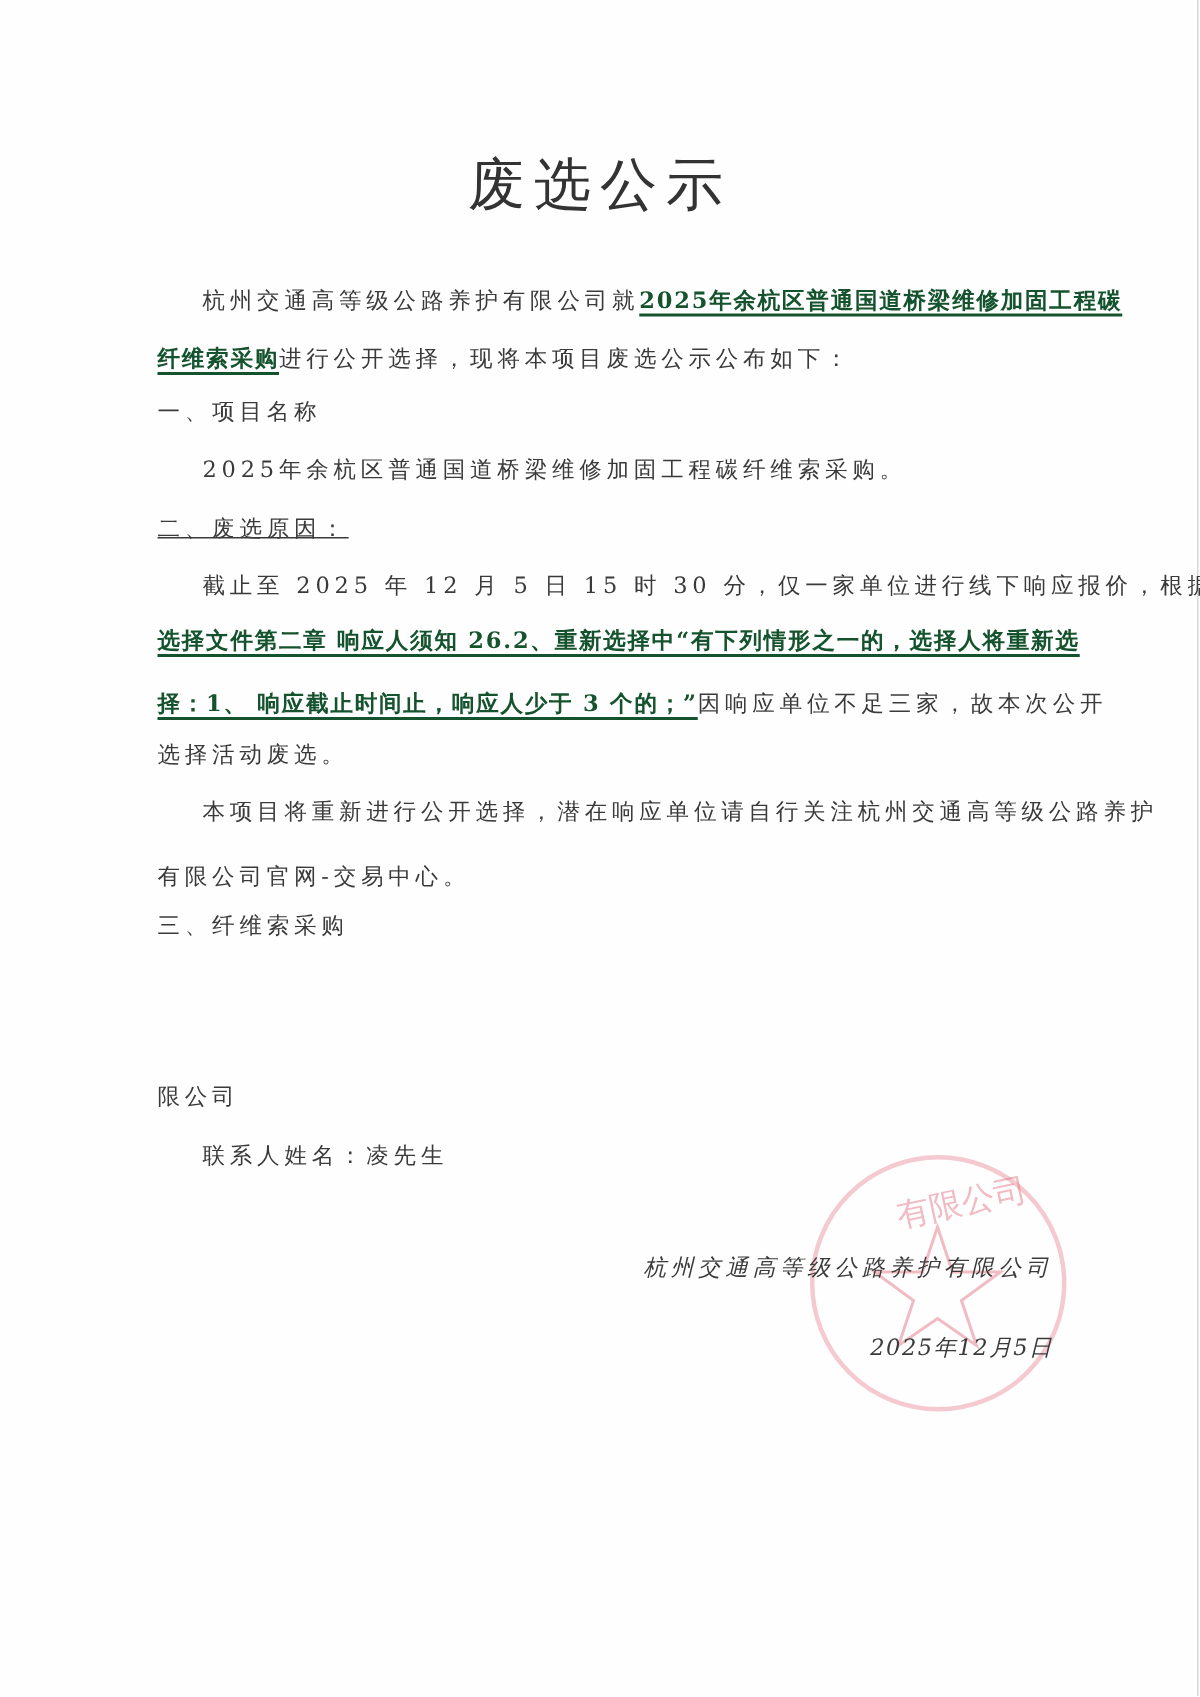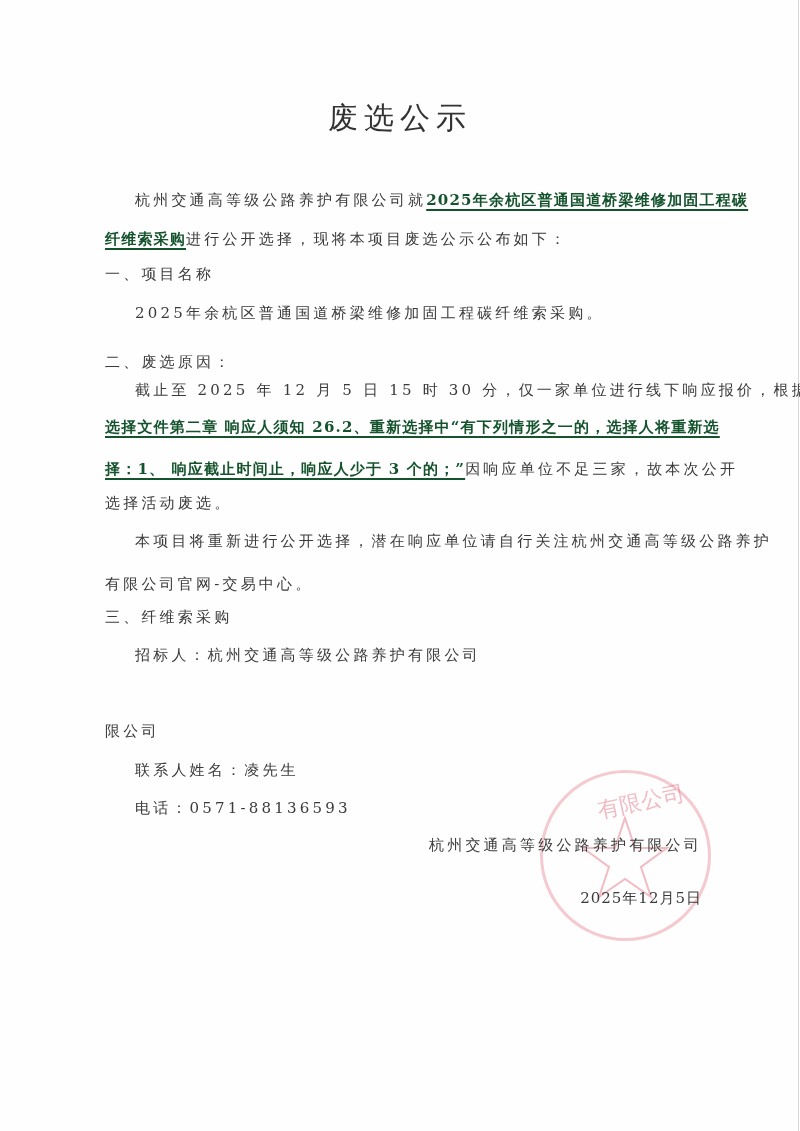--- a/index.html
+++ b/index.html
@@ -1,27 +1,27 @@
 <!DOCTYPE html>
 <html><head>
 <meta charset="utf-8">
 <style>
   html, body { margin: 0; padding: 0; background: #ffffff; }
   body { width: 800px; height: 1131px; position: relative; overflow: hidden;
          font-family: "DejaVu Serif", "Liberation Serif", serif; color: #3a3a3a; }
   .page { position: absolute; left: 0; top: 0; width: 800px; height: 1131px; background: #fefefe; }
   .edge { position: absolute; right: 1px; top: 0; width: 1px; height: 1131px; background: #d8d8d8; }
   .title { position: absolute; left: 0; width: 800px; top: 98px; text-align: center;
-           font-size: 30px; letter-spacing: 6px; color: #333; font-weight: normal; }
+           font-size: 38px; letter-spacing: 6px; color: #333; font-weight: normal; }
   .line { position: absolute; left: 105px; width: 600px; font-size: 15px; letter-spacing: 3.2px;
           white-space: nowrap; line-height: 20px; }
   .ind { left: 135px; }
   .u { text-decoration: underline; text-underline-offset: 4px; text-decoration-thickness: 1.5px;
        color: #14532d; font-weight: bold; letter-spacing: 1.2px; }
-  .right { left: auto; right: 98px; text-align: right; width: auto; }
+  .right { left: auto; right: 98px; text-align: right; width: auto; font-style: italic; }
   .seal { position: absolute; left: 540px; top: 770px; width: 165px; height: 165px; border-radius: 50%;
           border: 3px solid rgba(220,80,100,0.35); opacity: 0.85; pointer-events: none; }
   .seal svg { position: absolute; left: 0; top: 0; }
 </style>
 </head>
 <body>
 
 <div class="page">
   <div class="edge"></div>
 
@@ -30,40 +30,38 @@
   <div class="line ind" style="top:190px;">
     <span>杭州交通高等级公路养护有限公司就</span><span class="u">2025年余杭区普通国道桥梁维修加固工程碳</span>
   </div>
   <div class="line" style="top:229px;">
     <span class="u">纤维索采购</span><span>进行公开选择，现将本项目废选公示公布如下：</span>
   </div>
 
   <div class="line" style="top:264px;">一、项目名称</div>
   <div class="line ind" style="top:303px;">2025年余杭区普通国道桥梁维修加固工程碳纤维索采购。</div>
 
-  <div class="line" style="top:352px;">二、废选原因：</div>
+  <div class="line" style="top:342px;text-decoration:underline;">二、废选原因：</div>
   <div class="line ind" style="top:380px;">
     <span>截止至 2025 年 12 月 5 日 15 时 30 分，仅一家单位进行线下响应报价，根据</span>
   </div>
   <div class="line" style="top:417px;">
     <span class="u">选择文件第二章 响应人须知 26.2、重新选择中“有下列情形之一的，选择人将重新选</span>
   </div>
   <div class="line" style="top:459px;">
     <span class="u">择：1、 响应截止时间止，响应人少于 3 个的；”</span><span>因响应单位不足三家，故本次公开</span>
   </div>
   <div class="line" style="top:493px;">选择活动废选。</div>
 
   <div class="line ind" style="top:531px;">本项目将重新进行公开选择，潜在响应单位请自行关注杭州交通高等级公路养护</div>
   <div class="line" style="top:574px;">有限公司官网-交易中心。</div>
 
   <div class="line" style="top:607px;">三、纤维索采购</div>
-  <div class="line ind" style="top:645px;">招标人：杭州交通高等级公路养护有限公司</div>
   <div class="line" style="top:721px;">限公司</div>
   <div class="line ind" style="top:760px;">联系人姓名：凌先生</div>
-  <div class="line ind" style="top:798px;">电话：0571-88136593</div>
 
   <div class="seal">
     <svg width="165" height="165" viewBox="0 0 165 165">
       <polygon points="82,45 92,75 124,75 98,94 108,124 82,106 56,124 66,94 40,75 72,75" fill="none" stroke="rgba(220,80,100,0.45)" stroke-width="2"></polygon>
       <text x="55" y="40" font-size="22" fill="rgba(220,80,100,0.45)" font-family="DejaVu Sans, sans-serif" transform="rotate(-12 80 35)">有限公司</text>
     </svg>
   </div>
 
   <div class="line right" style="top:835px;">杭州交通高等级公路养护有限公司</div>
   <div class="line right" style="top:872px; letter-spacing:1px;margin-top:16px;">2025年12月5日</div>

